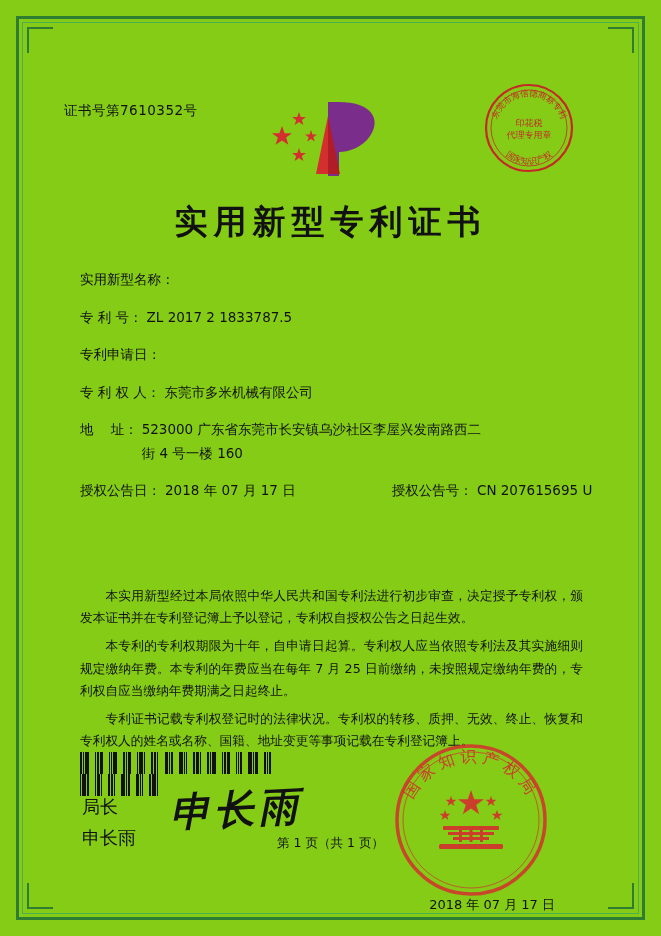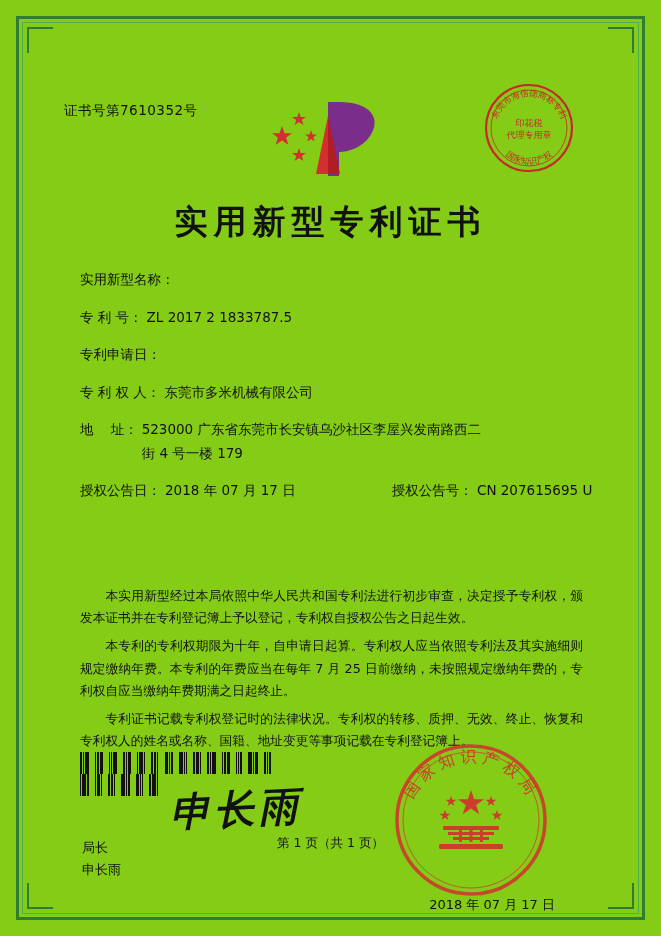--- a/index.html
+++ b/index.html
@@ -167,22 +167,22 @@
     display: inline-block;
     background: #111;
     height: 22px;
     margin-right: 1px;
     vertical-align: top;
   }
 
   .signature-block {
     position: absolute;
     left: 42px;
-    top: 797px;
-    font-size: 13px;
+    top: 752px;
+    font-size: 18px;
     line-height: 1.7;
     color: #111;
   }
   .handwriting {
     position: absolute;
     left: 130px;
     top: 742px;
     font-family: "DejaVu Serif", "Liberation Serif", serif;
     font-size: 40px;
     font-style: italic;
@@ -286,21 +286,21 @@
 
       <div class="field-row">
         <span class="field-label">专 利 权 人：</span>
         <span class="field-value">东莞市多米机械有限公司</span>
       </div>
 
       <div class="field-row">
         <span class="field-label">地    址：</span>
         <span class="field-value multi">
           <span>523000  广东省东莞市长安镇乌沙社区李屋兴发南路西二</span>
-          <span class="line2">街 4 号一楼 179</span>
+          <span class="line2">街 4 号一楼 160</span>
         </span>
       </div>
 
       <div class="field-row two-col">
         <span class="field-label">授权公告日：</span>
         <span class="field-value">2018 年 07 月 17 日</span>
         <span class="col2">
           <span>授权公告号：</span>
           <span>CN 207615695 U</span>
         </span>

